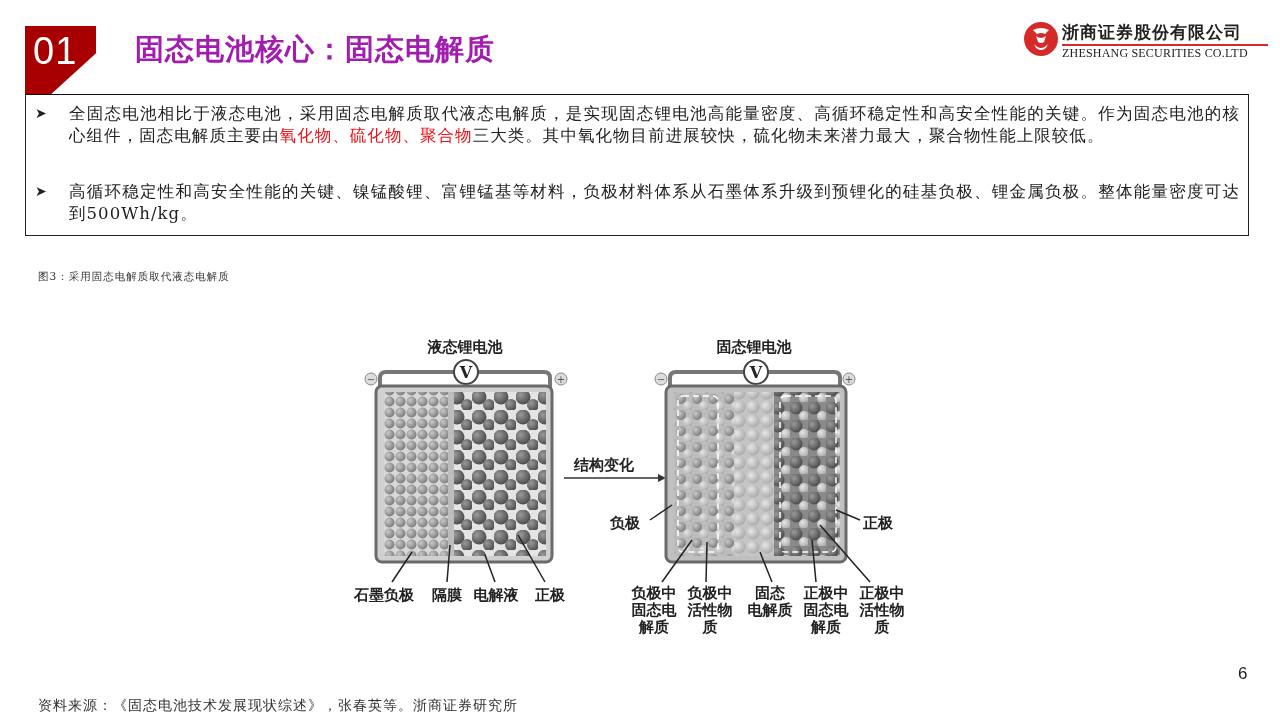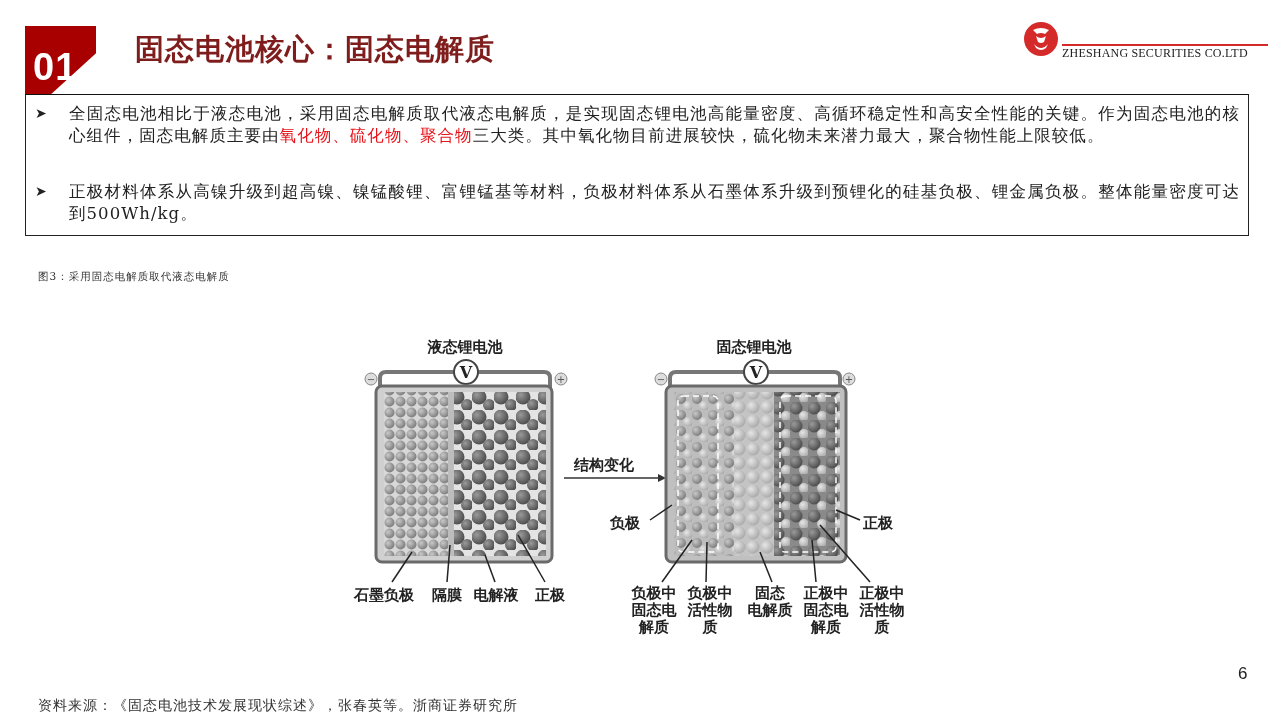--- a/index.html
+++ b/index.html
@@ -1,23 +1,23 @@
 <!DOCTYPE html>
 <html><head>
 <meta charset="utf-8">
 <style>
   html, body { margin:0; padding:0; }
   body { width:1280px; height:720px; background:#ffffff; position:relative; overflow:hidden;
          font-family:"DejaVu Serif", serif; color:#222; }
   .sec-badge { position:absolute; left:25px; top:26px; width:71px; height:68px; background:#a80000;
                clip-path:polygon(0 0,100% 0,100% 40%,37% 100%,0 100%); }
   .sec-num { position:absolute; left:33px; top:30px; font-family:"Liberation Sans", sans-serif;
-             font-weight:bold; font-size:38px; color:#fff; letter-spacing:1px;margin-top:16px; }
+             font-weight:normal; font-size:38px; color:#fff; letter-spacing:1px; }
   .page-title { position:absolute; left:135px; top:30px; font-family:"DejaVu Sans", sans-serif;
-                font-weight:bold; font-size:29px; color:#7f1d1d; letter-spacing:1px; }
+                font-weight:bold; font-size:29px; color:#a21caf; letter-spacing:1px; }
   .logo { position:absolute; left:1024px; top:22px; height:40px; width:230px; }
   .logo-mark { position:absolute; left:0; top:0; width:34px; height:34px; border-radius:50%; background:#d42a2a; }
   .logo-mark svg { position:absolute; left:0; top:0; }
   .logo-cn { position:absolute; left:38px; top:-1px; font-family:"DejaVu Sans", sans-serif; font-size:17px;
              font-weight:bold; color:#222; letter-spacing:1px; white-space:nowrap; }
   .logo-rule { position:absolute; left:38px; top:22px; width:206px; height:2px; background:#d42a2a; }
   .logo-en { position:absolute; left:38px; top:24px; font-family:"Liberation Serif", serif; font-size:12px;
              color:#222; white-space:nowrap; letter-spacing:0.2px; }
   .content-box { position:absolute; left:25px; top:94px; width:1224px; height:142px; border:1px solid #222;
                  border-top:1.5px solid #111; box-sizing:border-box; }
@@ -41,32 +41,33 @@
 <div class="page-title">固态电池核心：固态电解质</div>
 
 <div class="logo">
   <div class="logo-mark">
     <svg width="34" height="34" viewBox="0 0 34 34">
       <path d="M9 8 Q17 4 25 8 L21 12 Q17 10 13 12 Z" fill="#fff"></path>
       <path d="M12 14 Q17 18 22 14 L20 20 Q17 22 14 20 Z" fill="#fff"></path>
       <path d="M10 22 Q17 30 24 22 L22 26 Q17 30 12 26 Z" fill="#fff"></path>
     </svg>
   </div>
+  <div class="logo-cn">浙商证券股份有限公司</div>
   <div class="logo-rule"></div>
   <div class="logo-en">ZHESHANG SECURITIES CO.LTD</div>
 </div>
 
 <div class="content-box">
   <div class="bullet" style="top:8px;">
     <span class="arrow">➤</span>
     <div class="txt"><span>全固态电池相比于液态电池，采用固态电解质取代液态电解质，是实现固态锂电池高能量密度、高循环稳定性和高安全性能的关键。作为固态电池的核心组件，固态电解质主要由</span><span class="red">氧化物、硫化物、聚合物</span><span>三大类。其中氧化物目前进展较快，硫化物未来潜力最大，聚合物性能上限较低。</span></div>
   </div>
   <div class="bullet" style="top:86px;">
     <span class="arrow">➤</span>
-    <div class="txt">正极材料体系从高镍升级到超高镍、镍锰酸锂、富锂锰基等材料，负极材料体系从石墨体系升级到预锂化的硅基负极、锂金属负极。整体能量密度可达到500Wh/kg。</div>
+    <div class="txt">高循环稳定性和高安全性能的关键、镍锰酸锂、富锂锰基等材料，负极材料体系从石墨体系升级到预锂化的硅基负极、锂金属负极。整体能量密度可达到500Wh/kg。</div>
   </div>
 </div>
 
 <div class="fig-caption">图3：采用固态电解质取代液态电解质</div>
 
 <div class="diagram">
   <svg width="580" height="310" viewBox="0 0 580 310">
     <defs>
       <radialGradient id="gSmall" cx="35%" cy="35%" r="70%">
         <stop offset="0%" stop-color="#c8c8c8"></stop>

